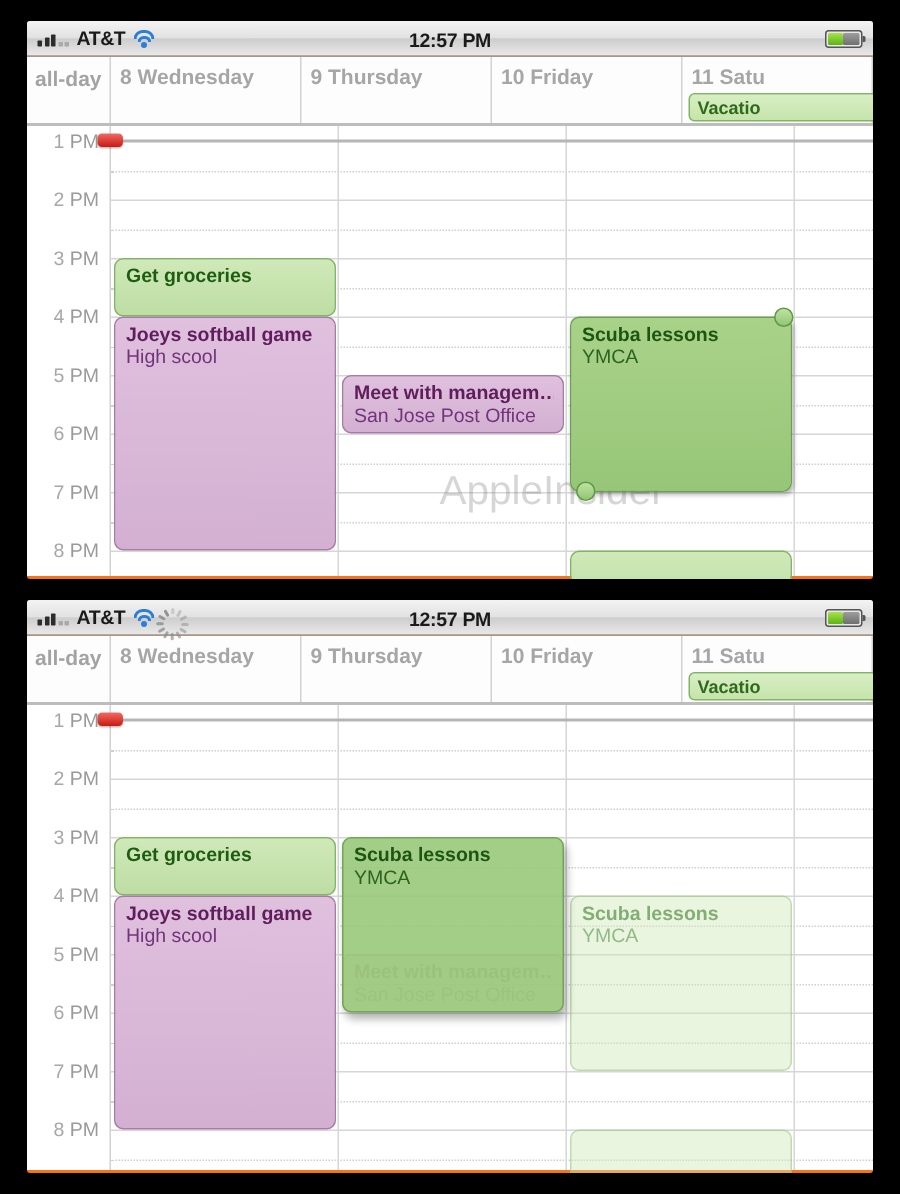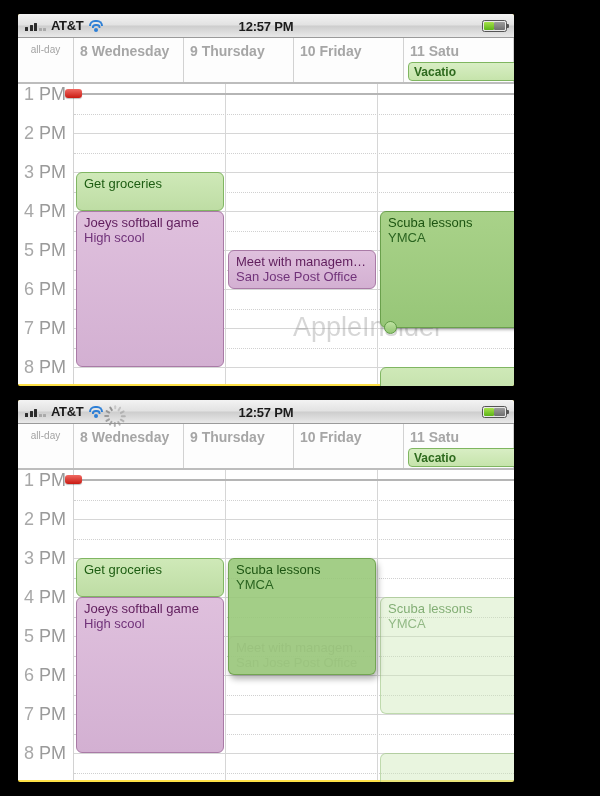--- a/index.html
+++ b/index.html
@@ -8,23 +8,23 @@
     background: #000;
     font-family: "Liberation Sans", sans-serif;
     overflow: hidden;
   }
   .page { position: relative; width: 600px; height: 796px; background: #000; }
 
   
   .panel {
     position: absolute;
     left: 18px;
-    width: 496px;
+    width: 564px;
     overflow: hidden;
-    background: #fde047;
+    background: #f97316;
     border-radius: 2px;
   }
   #panel-top    { top: 14px;  height: 372px; }
   #panel-bottom { top: 400px; height: 382px; }
 
   
   .statusbar {
     position: relative;
     height: 24px;
     background: linear-gradient(to bottom, #f3f3f3 0%, #e2e2e2 48%, #cdcdcd 52%, #e9e9e9 100%);
@@ -101,21 +101,21 @@
     display: flex; height: 46px;
     background: #fdfdfd;
     border-bottom: 2px solid #bdbdbd;
   }
   .allday-cell {
     width: 56px; flex: 0 0 56px;
     border-right: 1px solid #d2d2d2;
     padding-top: 6px;
     text-align: center;
   }
-  .allday-cell .lbl { font-size: 10px; color: #a3a3a3; }
+  .allday-cell .lbl { font-size: 14px; color: #a3a3a3; font-weight: bold; }
   .day-col-head {
     flex: 1 1 0; min-width: 0;
     border-right: 1px solid #d2d2d2;
     padding: 5px 0 0 6px;
     position: relative;
   }
   .day-col-head .dname {
     font-size: 14px; color: #a6a6a6; white-space: nowrap; font-weight: bold;
   }
   .allday-event {
@@ -131,21 +131,21 @@
   
   .cal-body { position: relative; display: flex; background: #fff; }
   .time-gutter {
     width: 56px; flex: 0 0 56px;
     position: relative;
     border-right: 1px solid #d2d2d2;
     background: #fff;
   }
   .time-lbl {
     position: absolute; right: 7px;
-    font-size: 18px; color: #a8a8a8;
+    font-size: 13px; color: #a8a8a8;
     transform: translateY(-50%);
     white-space: nowrap;
   }
   .time-lbl b { font-weight: normal; color: #9a9a9a; }
 
   .grid-area { position: relative; flex: 1 1 0; min-width: 0; }
   .day-col {
     position: absolute; top: 0; bottom: 0;
     border-right: 1px solid #d6d6d6;
   }
@@ -172,21 +172,21 @@
   
   .event {
     position: absolute;
     border-radius: 6px;
     padding: 3px 6px 0 7px;
     overflow: hidden;
     font-size: 13px;
     line-height: 15px;
     z-index: 4;
   }
-  .event .title { font-weight: normal; white-space: nowrap; overflow: hidden; }
+  .event .title { font-weight: bold; white-space: nowrap; overflow: hidden; }
   .event .loc   { font-weight: normal; white-space: nowrap; overflow: hidden; }
 
   .ev-green {
     background: linear-gradient(to bottom, #cfe9b8 0%, #bedda4 100%);
     border: 1px solid #80b662;
     color: #1d5d12;
   }
   .ev-purple {
     background: linear-gradient(to bottom, #dfc0dd 0%, #d3b0d2 100%);
     border: 1px solid #a97aa6;

